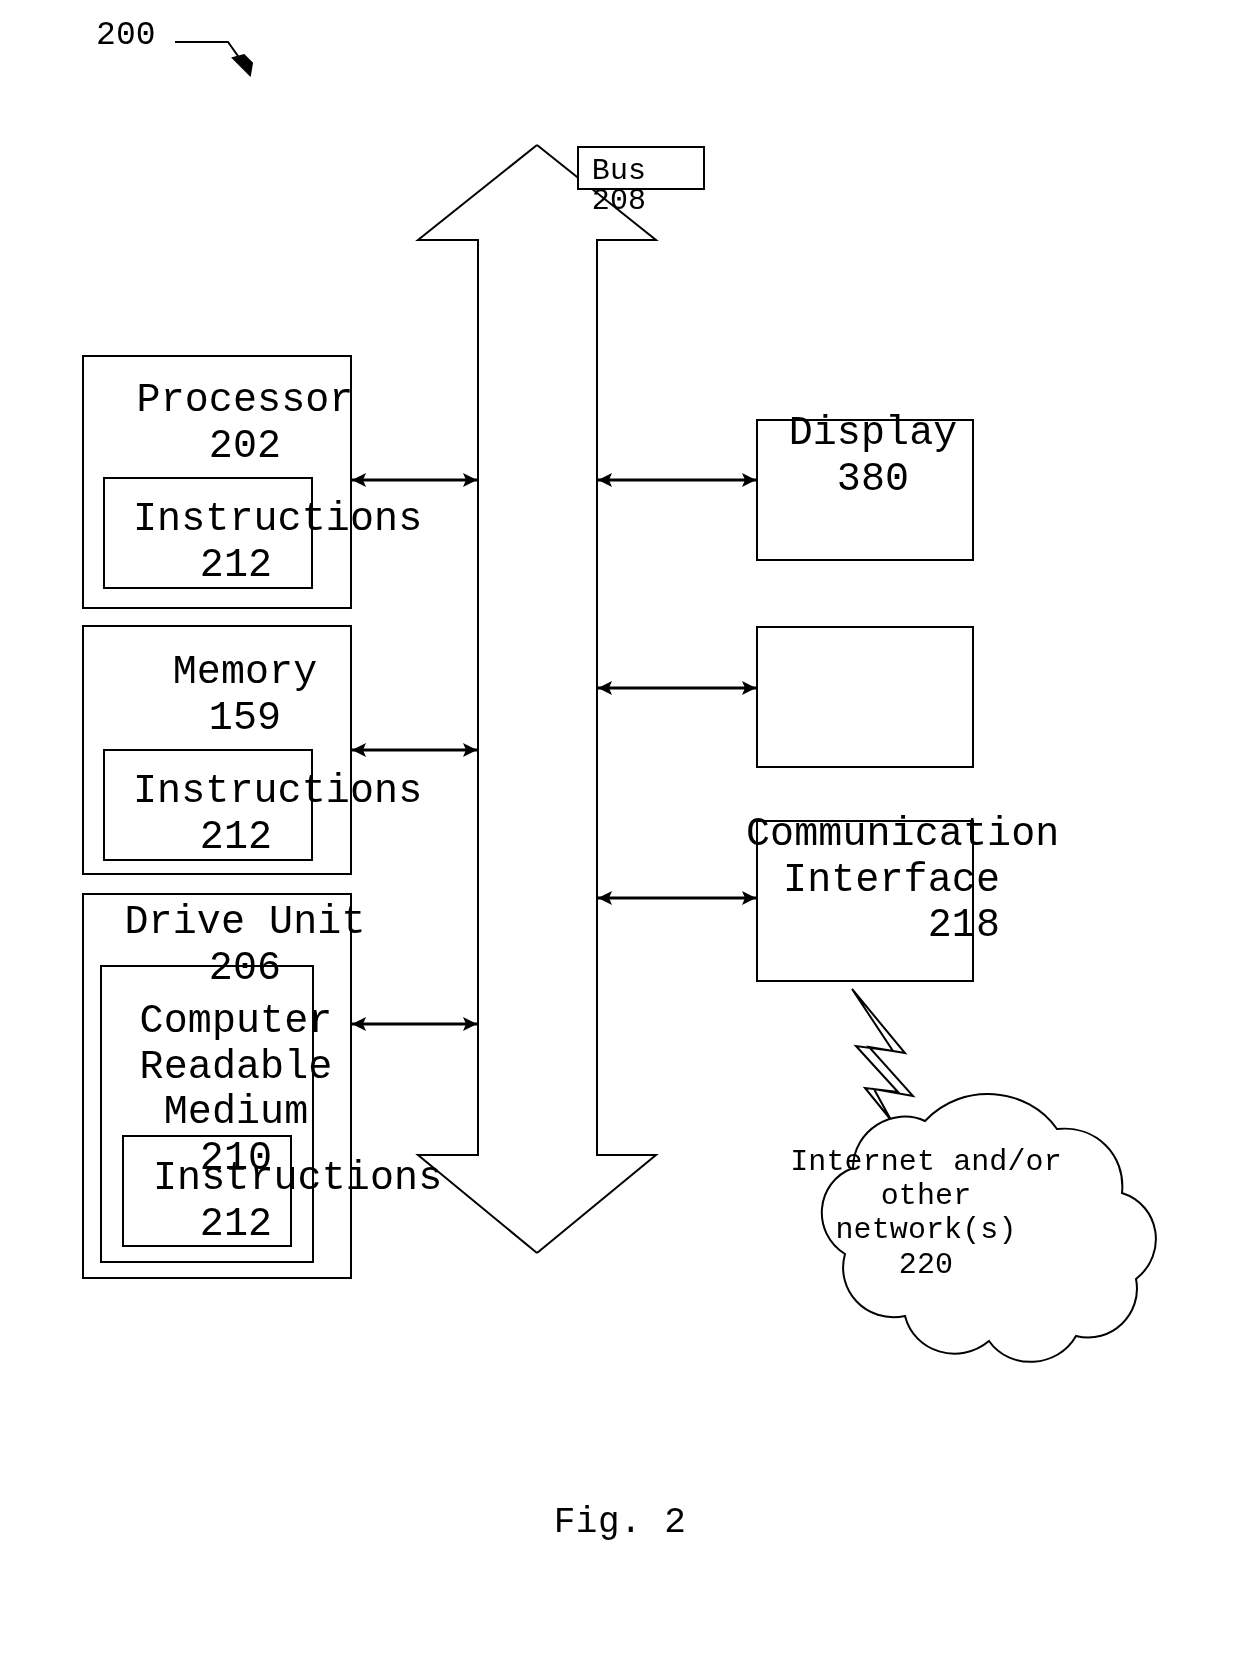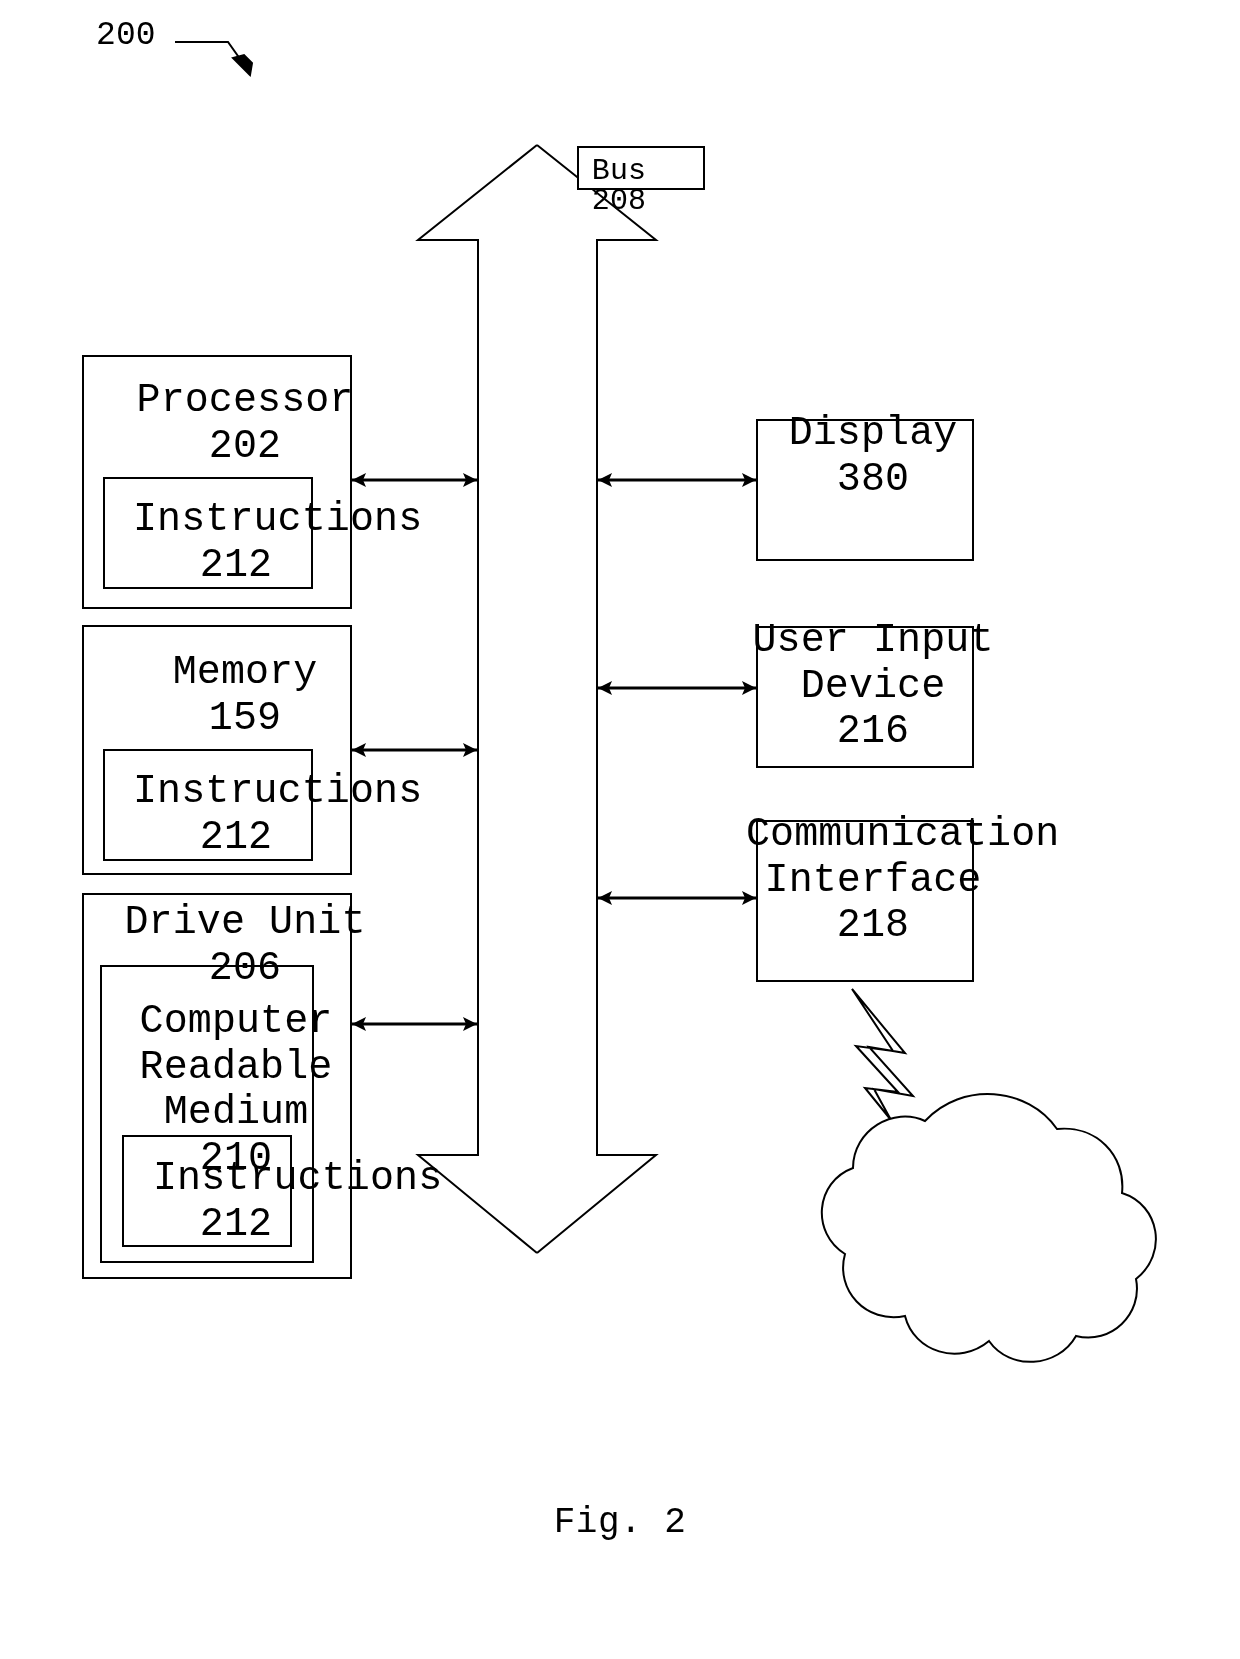--- a/index.html
+++ b/index.html
@@ -59,21 +59,21 @@
   }
   .blk-processor   { left: 84px;  top: 378px;  width: 266px; }
   .blk-instr-proc  { left: 105px; top: 497px;  width: 206px; }
   .blk-memory      { left: 84px;  top: 650px;  width: 266px; }
   .blk-instr-mem   { left: 105px; top: 769px;  width: 206px; }
   .blk-driveunit   { left: 84px;  top: 900px;  width: 266px; }
   .blk-crm         { left: 104px; top: 999px;  width: 208px; }
   .blk-instr-drv   { left: 125px; top: 1156px; width: 166px; }
   .blk-display     { left: 718px; top: 411px;  width: 254px; }
   .blk-userinput   { left: 706px; top: 618px;  width: 278px; }
-  .blk-comm        { left: 718px; top: 812px;  width: 254px; }
+  .blk-comm        { left: 718px; top: 812px;  width: 254px; text-align: right; }
   .blk-cloud       { left: 768px; top: 1145px; width: 316px; font-size: 30px; }
   .fig-caption {
     left: 460px;
     top: 1502px;
     width: 320px;
     font-size: 36px;
     letter-spacing: 0.5px;
   }
 </style>
 </head>
@@ -175,23 +175,24 @@
 Readable
 Medium
 210</div>
 
   <div class="txt blk blk-instr-drv">Instructions
 212</div>
 
   <div class="txt blk blk-display">Display
 380</div>
 
-  <div class="txt blk blk-userinput">User Input Device
-216</div>
 
   <div class="txt blk blk-comm">Communication
 Interface
 218</div>
 
+  <div class="txt blk-cloud">Internet and/or other
+network(s)
+220</div>
 
   <div class="txt fig-caption">Fig. 2</div>
 
 </div>
 
 </body></html>

